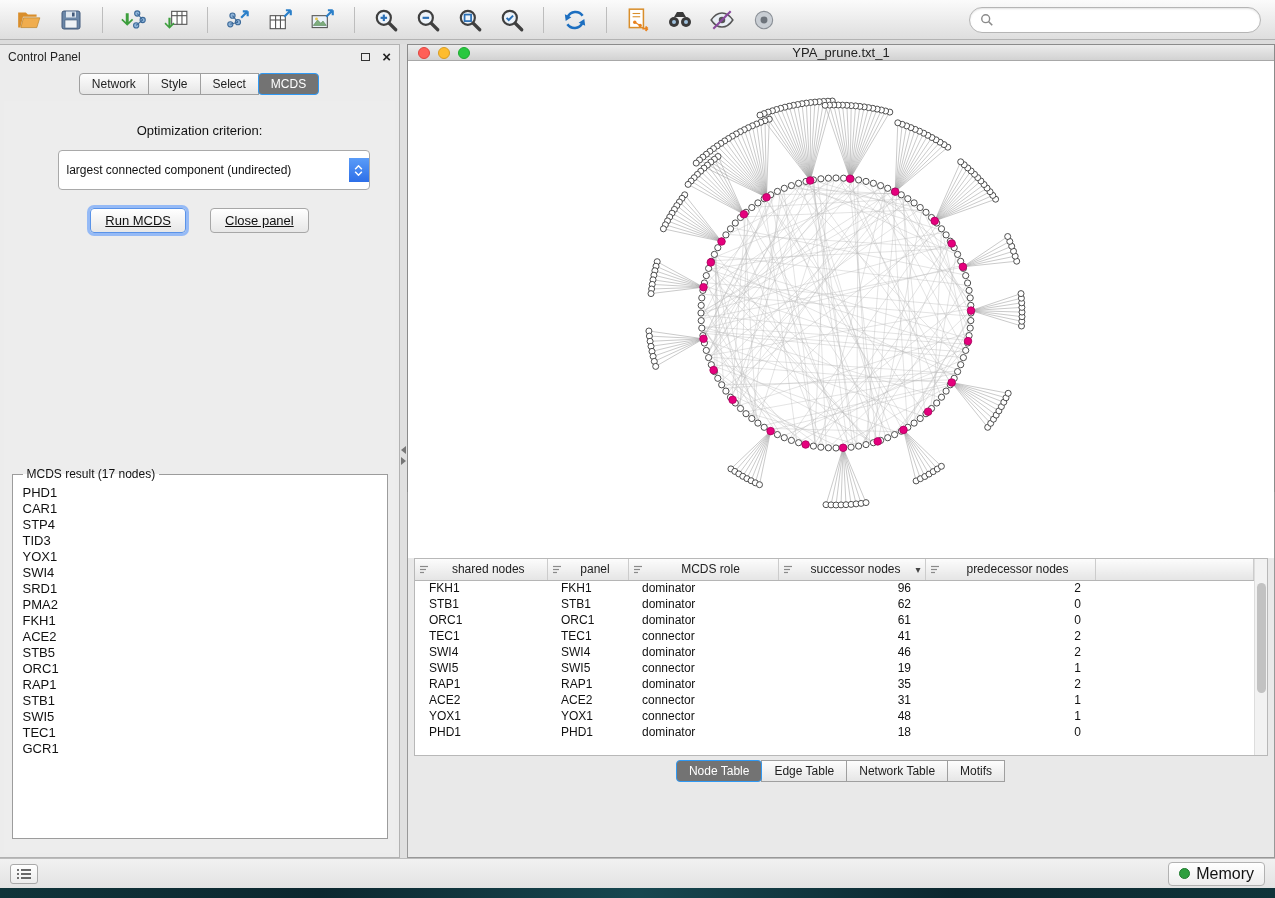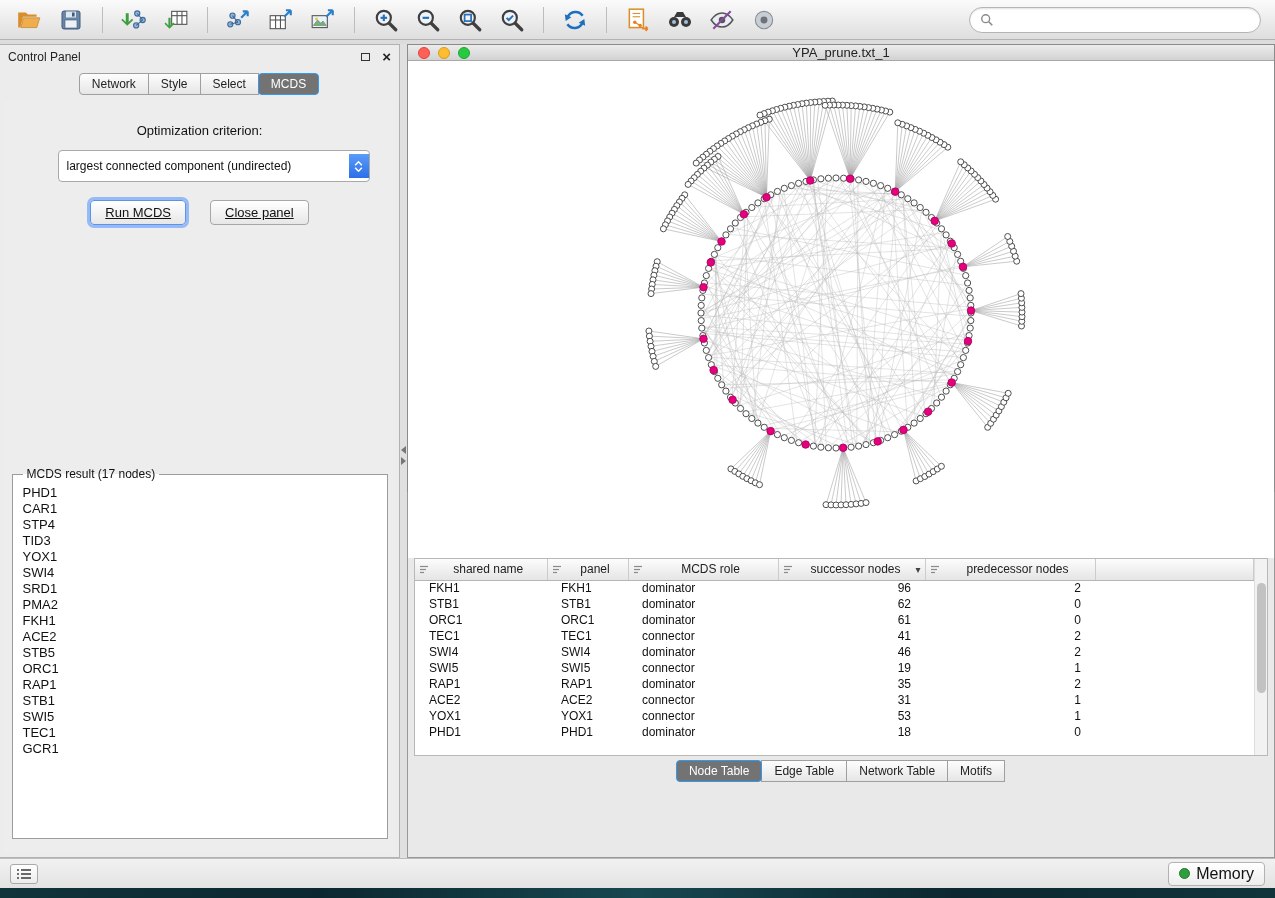--- a/index.html
+++ b/index.html
@@ -23,21 +23,21 @@
   .panel-titlebar .spacer { flex:1; }
   .mini-float { width:9px; height:8px; border:1.5px solid #333; display:inline-block; margin-right:12px; cursor:pointer; }
   .mini-close { font-size:15px; font-weight:bold; color:#222; line-height:12px; cursor:pointer; }
   .tabs-row { display:flex; justify-content:center; margin-top:4px; }
   .tab { padding:3px 12px; font-size:12px; border:1px solid #9f9f9f; background:linear-gradient(#fdfdfd,#e6e6e6);
     margin-left:-1px; cursor:pointer; color:#222; }
   .tab:first-child { border-radius:4px 0 0 4px; }
   .tab.active { background:#737373; border-color:#2f99f4; color:#fff; border-radius:4px; position:relative; z-index:1; }
   .cp-content { flex:1; display:flex; flex-direction:column; align-items:center; padding-top:22px; background:#ededed; margin:6px 4px 4px 4px; }
   .opt-label { font-size:13px; color:#111; margin-bottom:12px; }
-  .select-box { width:312px; height:32px; background:#fff; border:1px solid #a9a9a9; border-radius:4px;
+  .select-box { width:312px; height:40px; background:#fff; border:1px solid #a9a9a9; border-radius:4px;
     display:flex; align-items:center; cursor:pointer; overflow:hidden;margin-left:28px; }
   .select-box .sel-text { flex:1; font-size:12px; padding-left:8px; color:#111; white-space:nowrap; }
   .sel-btn { width:20px; height:24px; background:linear-gradient(#5a9cf8,#2d6fe8); display:flex; flex-direction:column;
     align-items:center; justify-content:center; gap:1px; }
   .btn-row { display:flex; gap:24px; margin-top:18px; }
   .btn { font-size:13px; padding:4px 14px; border:1px solid #a7a7a7; border-radius:4px; background:linear-gradient(#ffffff,#e7e7e7);
     color:#111; cursor:pointer; font-family:"Liberation Sans",sans-serif;text-decoration:underline; }
   .btn.focused { box-shadow:0 0 0 3px rgba(77,144,254,.55); border-color:#5a93e8; }
   .mcds-fieldset { margin:auto 12px 14px 12px; width:376px; height:372px; border:1px solid #9c9c9c; background:#fff; padding:2px 6px; }
   .mcds-fieldset legend { font-size:12px; color:#111; padding:0 4px; margin-left:4px; }
@@ -1016,21 +1016,21 @@
                   <span class="thin">
                     <span class="sort-ic">
                       <svg width="11" height="11" viewBox="0 0 11 11">
                         <g stroke="#8a8a8a" stroke-width="1.2">
                           <line x1="1" y1="2.5" x2="9" y2="2.5"></line>
                           <line x1="1" y1="5.5" x2="7" y2="5.5"></line>
                           <line x1="1" y1="8.5" x2="5" y2="8.5"></line>
                         </g>
                       </svg>
                     </span>
-                    <span class="th-label">shared name</span>
+                    <span class="th-label">shared nodes</span>
                   </span>
                 </th>
                 <th>
                   <span class="thin">
                     <span class="sort-ic">
                       <svg width="11" height="11" viewBox="0 0 11 11">
                         <g stroke="#8a8a8a" stroke-width="1.2">
                           <line x1="1" y1="2.5" x2="9" y2="2.5"></line>
                           <line x1="1" y1="5.5" x2="7" y2="5.5"></line>
                           <line x1="1" y1="8.5" x2="5" y2="8.5"></line>
@@ -1148,21 +1148,21 @@
                 <td>ACE2</td>
                 <td>connector</td>
                 <td class="num">31</td>
                 <td class="num">1</td>
                 <td></td>
               </tr>
               <tr>
                 <td>YOX1</td>
                 <td>YOX1</td>
                 <td>connector</td>
-                <td class="num">53</td>
+                <td class="num">48</td>
                 <td class="num">1</td>
                 <td></td>
               </tr>
               <tr>
                 <td>PHD1</td>
                 <td>PHD1</td>
                 <td>dominator</td>
                 <td class="num">18</td>
                 <td class="num">0</td>
                 <td></td>

